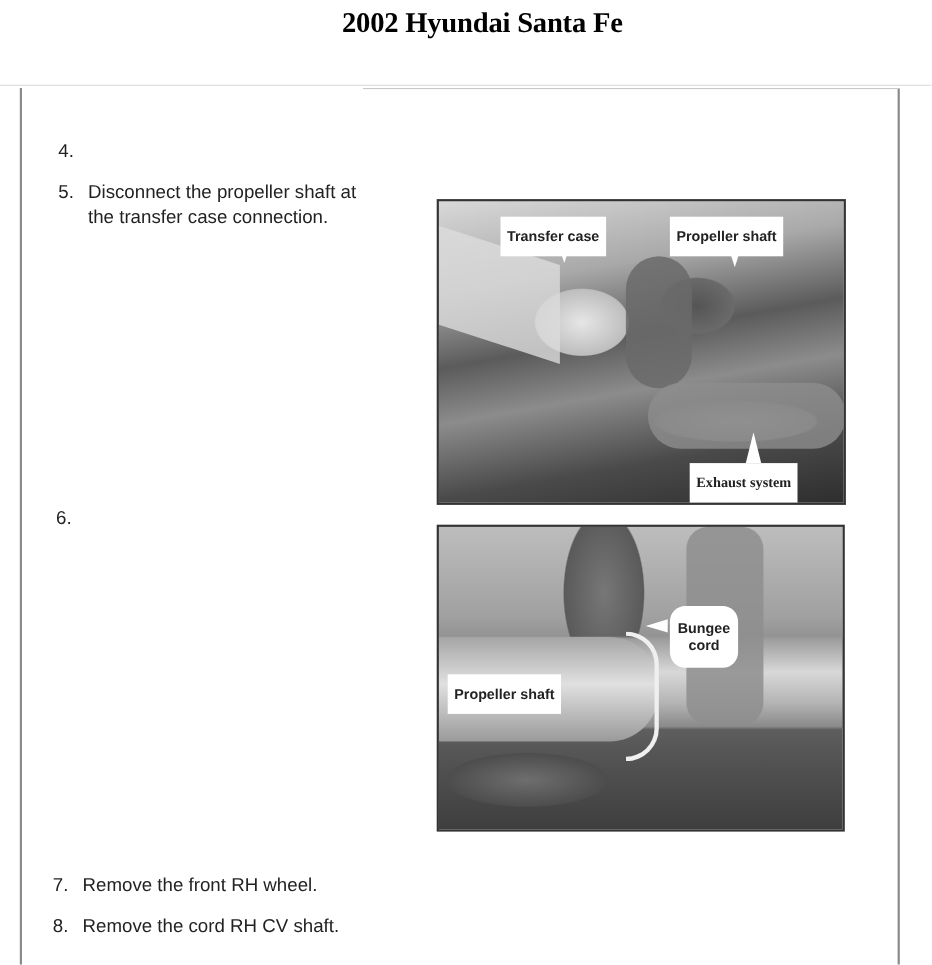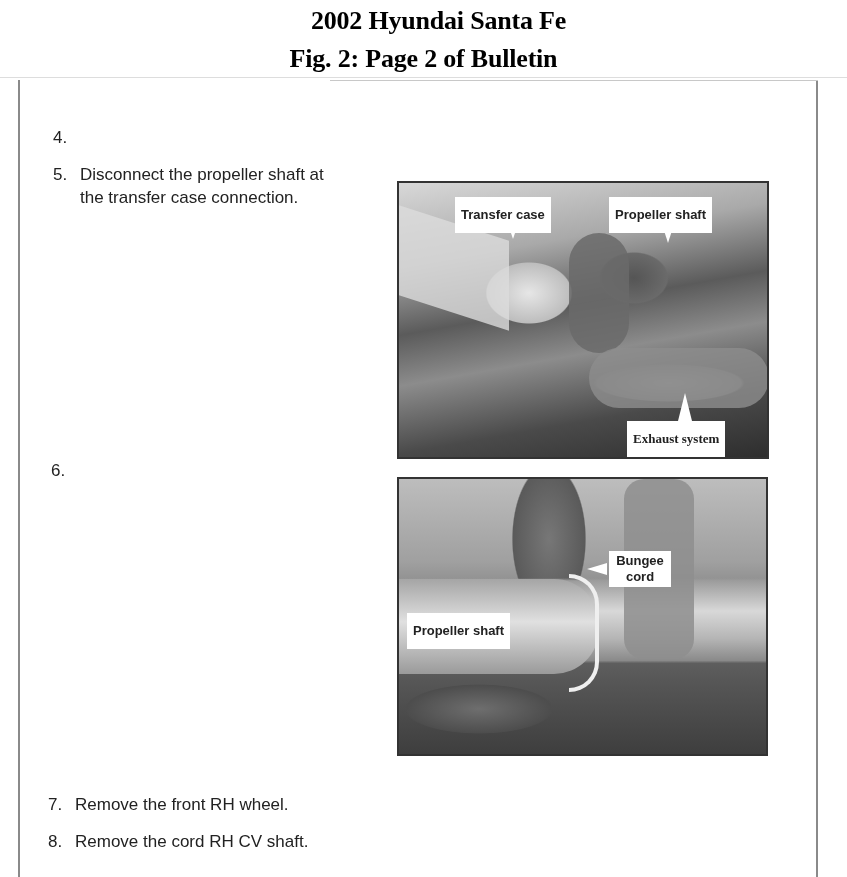--- a/index.html
+++ b/index.html
@@ -37,21 +37,20 @@
 
   .shape { position: absolute; }
   .callout { position: absolute; background: #ffffff; color: #222; font-weight: bold; font-size: 13px; line-height: 16px; padding: 10px 6px; text-align: center; white-space: pre-line; }
   .pointer { position: absolute; width: 0; height: 0; }
 </style>
 </head>
 <body>
 
 <div class="header">
   <div class="t1">2002 Hyundai Santa Fe</div>
-  <div class="t2">Fig. 2: Page 2 of Bulletin</div>
 </div>
 <div class="sep"></div>
 
 <div class="frame-left"></div>
 <div class="frame-right"></div>
 <div class="frame-top"></div>
 
 <div class="step" style="left:53px; top:126px; width:320px; height:24px;">
   <span class="num">4.</span>
 </div>
@@ -86,17 +85,17 @@
   <div class="pointer" style="left:279px; top:210px; border-left:7px solid transparent; border-right:7px solid transparent; border-bottom:28px solid #fff;"></div>
   <div class="callout" style="left:228px; top:238px;font-family:Liberation Serif, serif;">Exhaust system</div>
 </div>
 
 <div class="fig fig2">
   <div class="shape" style="left:0; top:100px; width:200px; height:95px; background:linear-gradient(180deg,#a5a5a5,#e0e0e0 45%,#9a9a9a); border-radius:0 45px 45px 0;"></div>
   <div class="shape" style="left:170px; top:95px; width:26px; height:110px; border:4px solid #efefef; border-left:none; border-radius:0 30px 30px 0;"></div>
   <div class="shape" style="left:225px; top:0; width:70px; height:180px; background:#8e8e8e; border-radius:20px; opacity:.85;"></div>
 
   <div class="pointer" style="left:188px; top:84px; border-top:6px solid transparent; border-bottom:6px solid transparent; border-right:20px solid #fff;"></div>
-  <div class="callout" style="left:210px; top:72px; width:50px; padding:2px 6px;">Bungee
+  <div class="callout" style="left:210px; top:72px; width:50px; padding:12px 6px;border-radius:14px;">Bungee
 cord</div>
 
   <div class="callout" style="left:8px; top:134px;">Propeller shaft</div>
 </div>
 
 </body></html>

